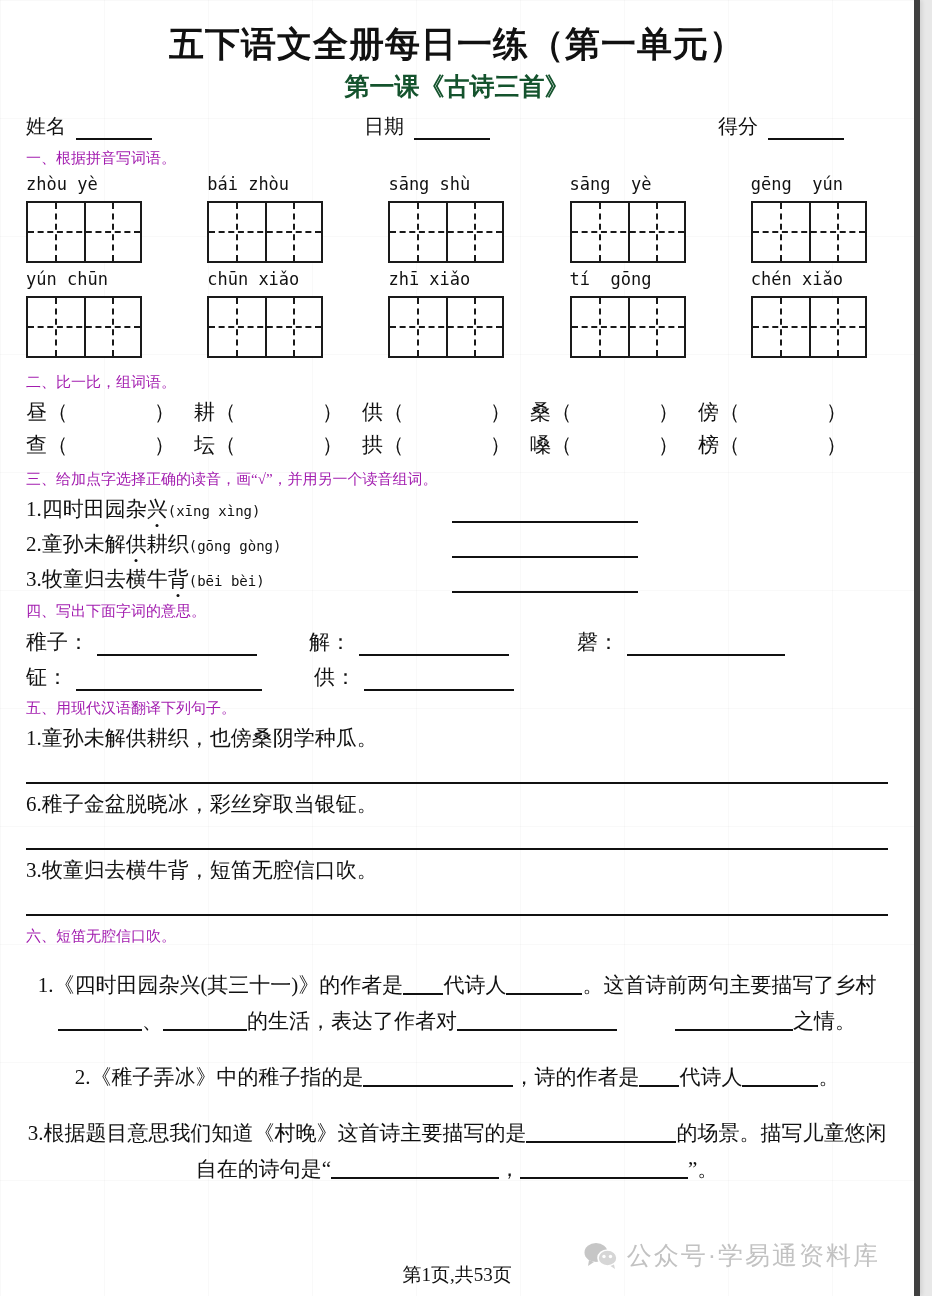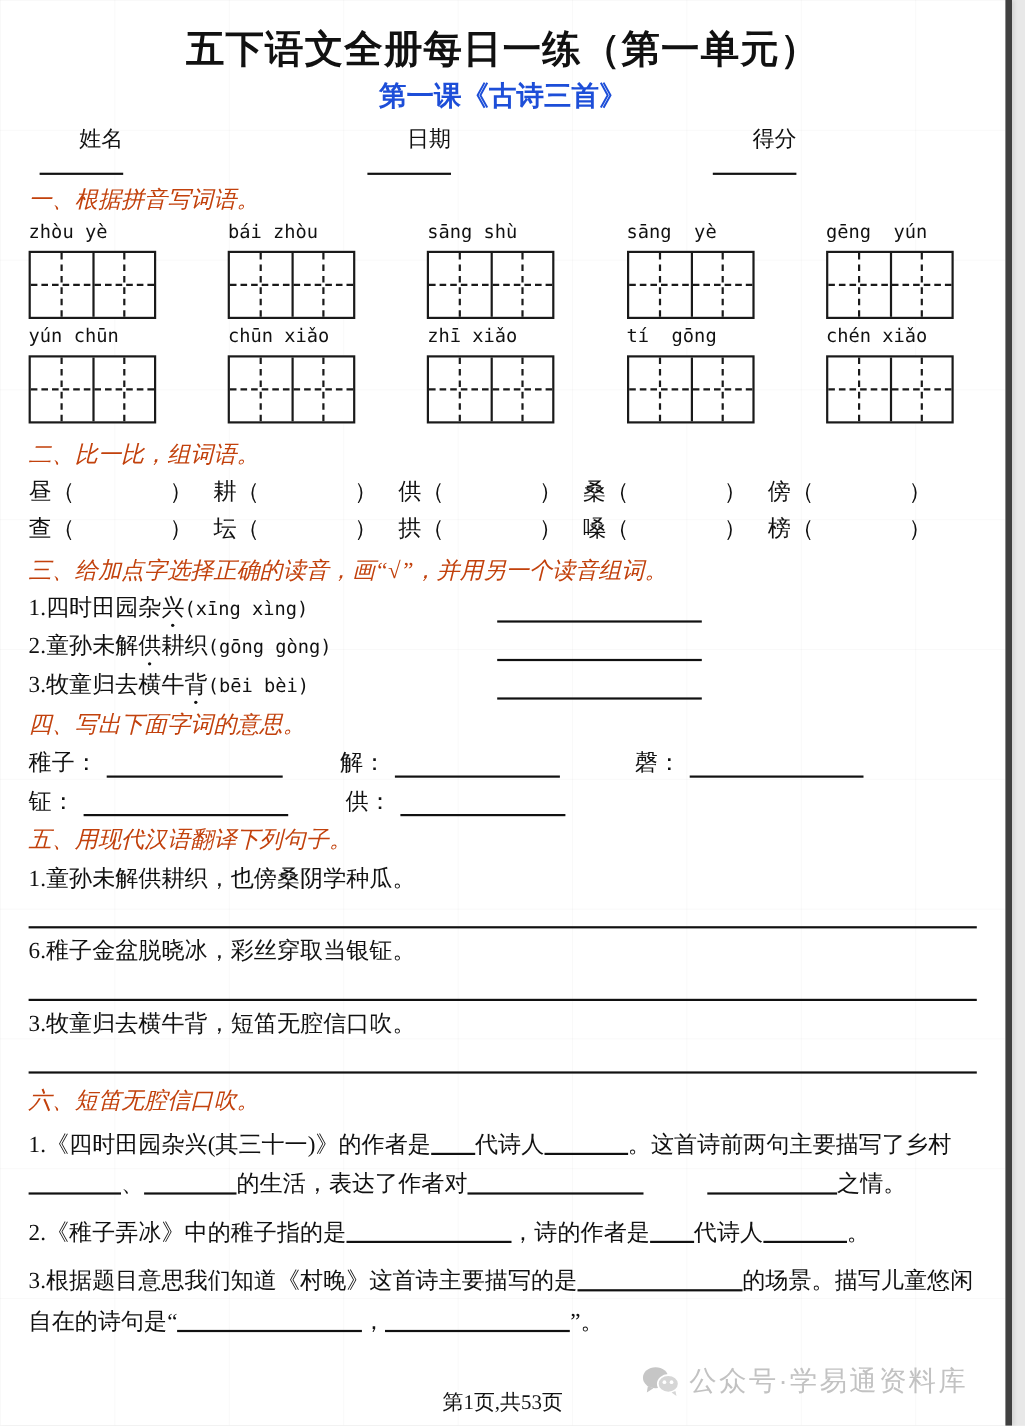--- a/index.html
+++ b/index.html
@@ -46,47 +46,46 @@
     letter-spacing: 1px;
     margin: 24px 0 4px 0;
     line-height: 1.2;
     color: #111;
   }
   .doc-subtitle {
     text-align: center;
     font-size: 25px;
     font-weight: bold;
     margin: 4px 0 10px 0;
-    color: #1d4ed8;
+    color: #14532d;
   }
   .info-row {
     display: flex;
     font-size: 20px;
     margin: 4px 0 8px 0;
     color: #111;
   }
-  .info-field { display: flex; align-items: flex-end; flex-direction: column; }
+  .info-field { display: flex; align-items: flex-end; }
   .info-field .lbl { white-space: nowrap; }
   .info-field .blank {
     display: inline-block;
     width: 76px;
     border-bottom: 2px solid #111;
     margin-left: 10px;
     height: 17px;
   }
   .info-sp1 { width: 212px; }
   .info-sp2 { width: 228px; }
 
   
   .sec-head {
-    font-size: 21px;
-    color: #c2410c;
+    font-size: 15px;
+    color: #a21caf;
     margin: 6px 0 4px 0;
     line-height: 1.35;
-    font-style: italic;
   }
 
   
   .pinyin-row {
     display: flex;
     margin-top: 6px;
     gap: 44px;
   }
   .pinyin-cell { width: 168px; }
   .pinyin-text {
@@ -150,21 +149,21 @@
   .dotchar::after {
     content: "";
     position: absolute;
     left: 50%;
     bottom: -4px;
     width: 3px; height: 3px;
     background: #111;
     border-radius: 50%;
     transform: translateX(-50%);
   }
-  .py { font-family: "DejaVu Sans Mono", "Liberation Mono", monospace; font-size: 17px; }
+  .py { font-family: "DejaVu Sans Mono", "Liberation Mono", monospace; font-size: 14px; }
   .ans-short {
     display: inline-block;
     width: 186px;
     border-bottom: 2px solid #111;
     height: 14px;
     margin-left: 6px;
   }
 
   
   .mean-row { display: flex; font-size: 21px; color: #111; margin: 7px 0; align-items: flex-end; }
@@ -184,21 +183,21 @@
 
   
   .trans-q { font-size: 21px; color: #111; margin: 6px 0 0 0; }
   .full-line {
     border-bottom: 2px solid #111;
     height: 0;
     margin: 30px 0 0 0;
   }
 
   
-  .fib { font-size: 21px; color: #111; line-height: 1.72; margin: 8px 0; }
+  .fib { font-size: 21px; color: #111; line-height: 1.72; margin: 20px 0; text-align: center; }
   .ul-inline {
     display: inline-block;
     border-bottom: 2px solid #111;
     height: 15px;
     vertical-align: -3px;
   }
   .u40 { width: 40px; }
   .u76 { width: 76px; }
   .u84 { width: 84px; }
   .u118 { width: 118px; }

